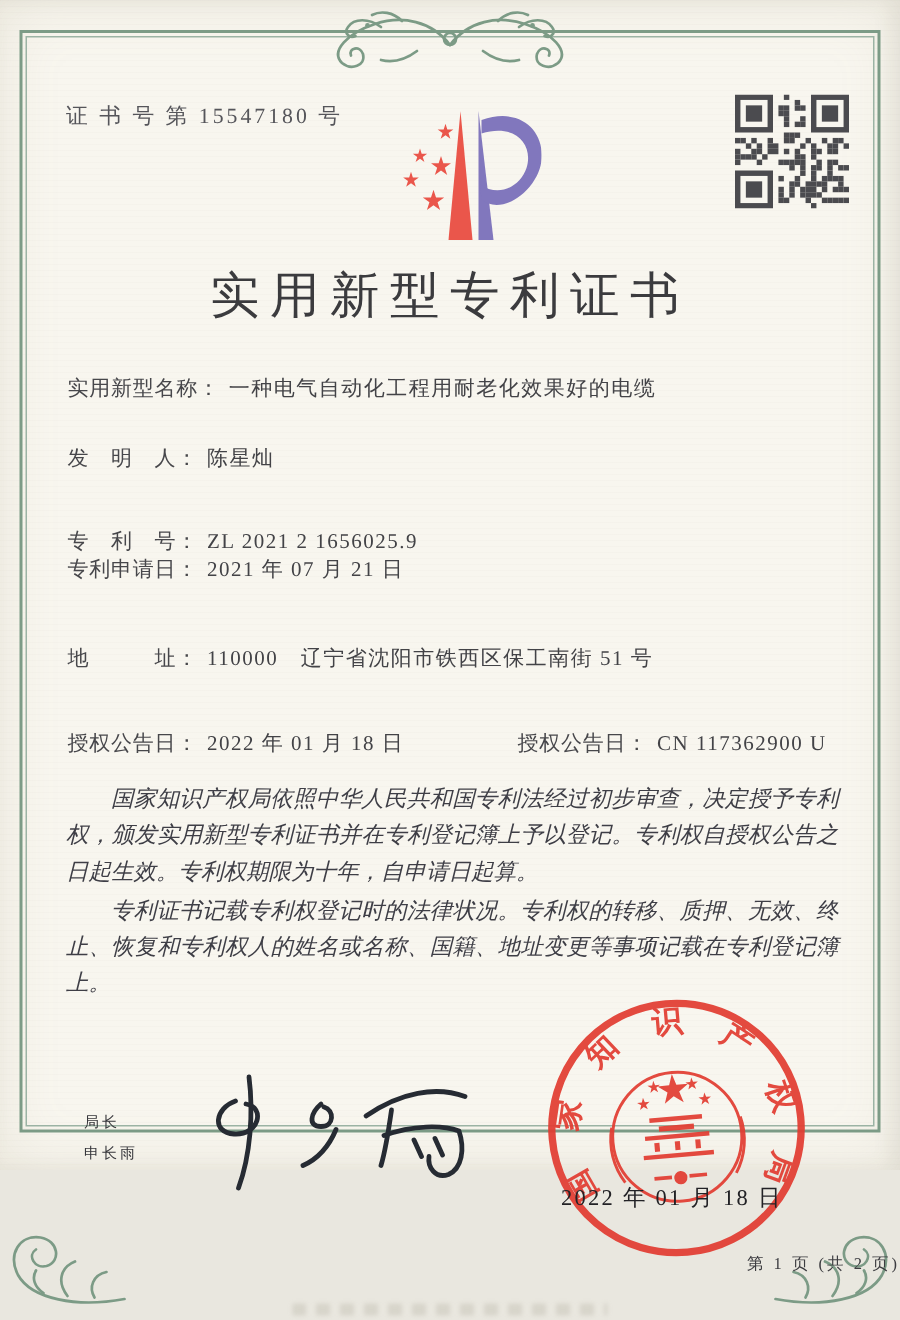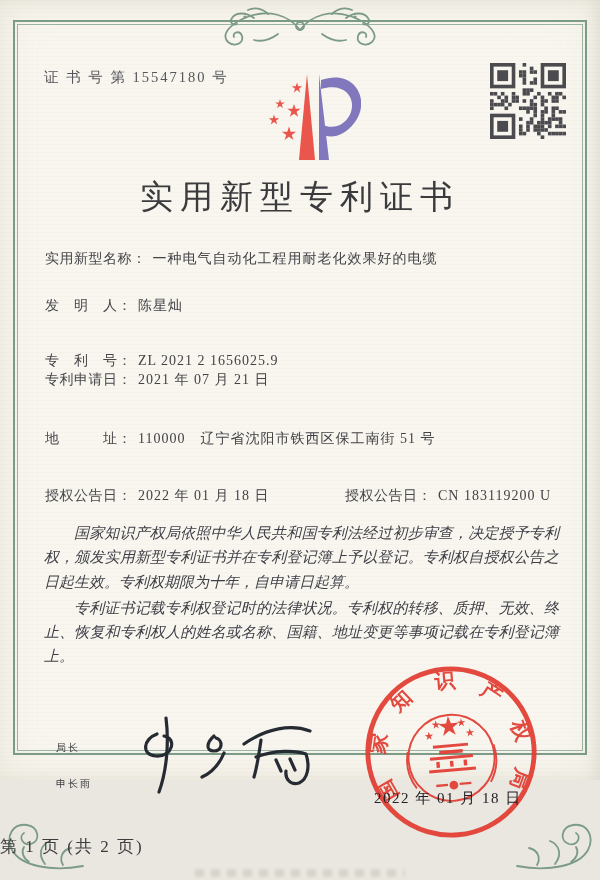--- a/index.html
+++ b/index.html
@@ -38,27 +38,27 @@
   .row-filing{top:371px;} .row-patentee{top:411px;} .row-address{top:430px;}
   .row-grant{top:487px;display:flex;}
   .grant-left{flex:0 0 300px;} .grant-right{flex:1;}
   
   .paras{position:absolute;left:44px;width:515px;top:521px;font-size:15px;
     line-height:1.62;color:#3e3e46;text-align:justify;font-style:italic;}
   .paras p{margin:0;text-indent:2em;}
   .paras p + p{margin-top:2px;}
   
   .signoff{position:absolute;left:56px;top:741px;font-size:10px;color:#35353a;letter-spacing:2px;}
-  .signoff .line2{margin-top:22px;}
+  .signoff .line2{margin-top:7px;}
   .signature{position:absolute;left:128px;top:708px;width:205px;height:96px;}
   
   .seal{position:absolute;left:363px;top:664px;width:176px;height:176px;opacity:0.93;transform:rotate(-5deg);}
   .seal-date{position:absolute;left:374px;top:789px;font-size:15px;color:#222226;letter-spacing:1.5px;white-space:nowrap;}
   
-  .footer{position:absolute;left:0;right:0;top:835px;text-align:left;font-size:17px;letter-spacing:2px;color:#3c3c40;}
+  .footer{position:absolute;left:0;right:0;top:835px;text-align:right;font-size:11px;letter-spacing:2px;color:#3c3c40;}
   .bleed{position:absolute;left:195px;top:869px;width:210px;height:8px;
     background:repeating-linear-gradient(90deg,#c9c6ba 0 9px,transparent 9px 16px);
     filter:blur(1.5px);opacity:0.55;}
 </style>
 </head>
 <body>
 
 <svg width="0" height="0" style="position:absolute" aria-hidden="true">
   <defs>
     <path id="star" d="M0,-1 L0.2245,-0.309 L0.951,-0.309 L0.3633,0.118 L0.5878,0.809 L0,0.382 L-0.5878,0.809 L-0.3633,0.118 L-0.951,-0.309 L-0.2245,-0.309 Z"></path>
@@ -262,21 +262,21 @@
     <span class="f-label">专利申请日：</span><span class="f-value">2021 年 07 月 21 日</span>
   </div>
   <div class="row row-address">
     <span class="f-label">地　　　址：</span><span class="f-value">110000　辽宁省沈阳市铁西区保工南街 51 号</span>
   </div>
   <div class="row row-grant">
     <span class="grant-left">
       <span class="f-label">授权公告日：</span><span class="f-value">2022 年 01 月 18 日</span>
     </span>
     <span class="grant-right">
-      <span class="f-label">授权公告日：</span><span class="f-value">CN 183119200 U</span>
+      <span class="f-label">授权公告日：</span><span class="f-value">CN 117362900 U</span>
     </span>
   </div>
 
   <div class="paras">
     <p>国家知识产权局依照中华人民共和国专利法经过初步审查，决定授予专利权，颁发实用新型专利证书并在专利登记簿上予以登记。专利权自授权公告之日起生效。专利权期限为十年，自申请日起算。</p>
     <p>专利证书记载专利权登记时的法律状况。专利权的转移、质押、无效、终止、恢复和专利权人的姓名或名称、国籍、地址变更等事项记载在专利登记簿上。</p>
   </div>
 
   <div class="signoff">
     <div>局长</div>

